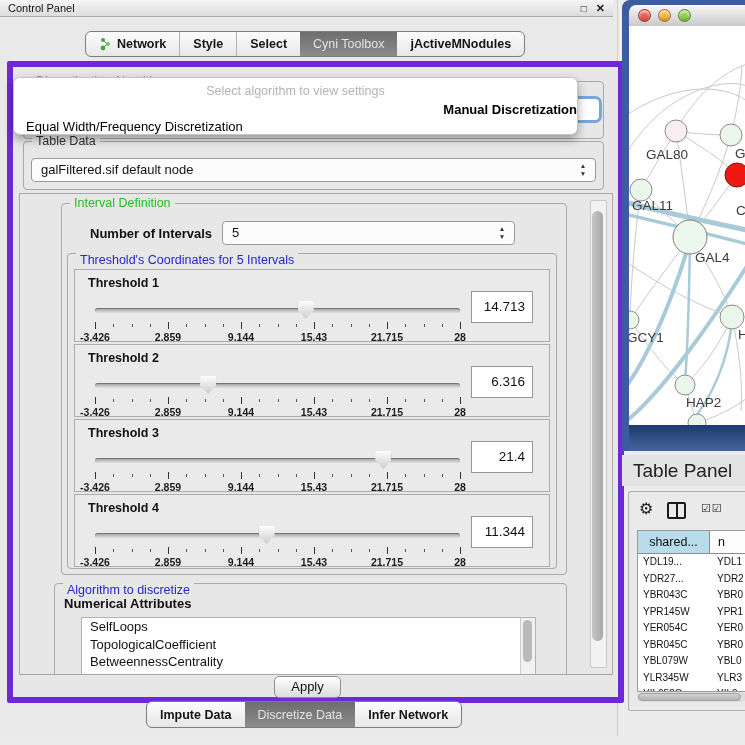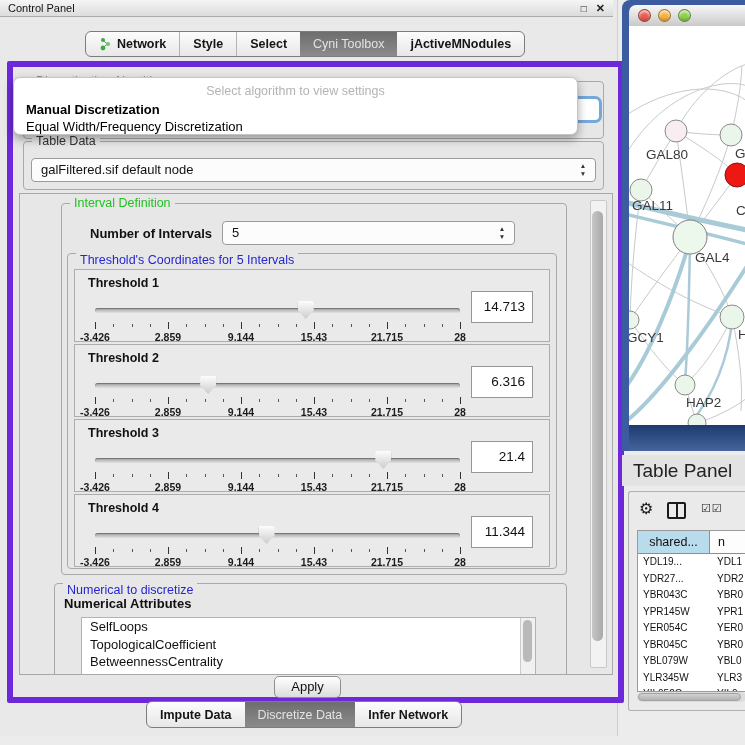--- a/index.html
+++ b/index.html
@@ -34,21 +34,21 @@
     font-size:13px;}
   .combo .val{position:absolute;left:9px;top:0;line-height:22px;}
   .stepper{position:absolute;right:7px;top:3px;width:10px;text-align:center;color:#333;}
   .stepper span{display:block;font-size:6.5px;line-height:8px;}
   .focus-combo{position:absolute;left:522px;top:14px;width:56px;height:27px;border:3px solid #74a8dc;border-radius:7px;background:#fff;box-sizing:border-box;}
   
   .algo-popup{position:absolute;left:13px;top:77px;width:565px;height:58px;background:#fff;border:1px solid #c5c5c5;
     border-radius:7px;box-shadow:0 4px 10px rgba(0,0,0,.35);z-index:40;box-sizing:border-box;padding-top:4px;}
   .popup-placeholder{text-align:center;color:#b3b3b3;font-size:12.5px;height:19px;line-height:19px;}
   .popup-option{font-size:13px;padding-left:12px;height:17px;line-height:17px;color:#000;white-space:nowrap;}
-  .popup-option.first{font-weight:700;}
+  .popup-option.first{font-weight:700;text-align:right;}
   
   .content-panel{position:absolute;left:6px;top:126px;width:592px;height:480px;border:1px solid #a8a8a8;background:#e7e7e7;overflow:hidden;}
   .vscroll{position:absolute;right:5px;top:6px;width:15px;height:466px;background:#f2f2f2;border:1px solid #c9c9c9;border-radius:2px;}
   .vscroll .thumb{position:absolute;left:1px;top:10px;width:11px;height:430px;background:linear-gradient(90deg,#c6c6c6,#a9a9a9);border-radius:6px;}
   .num-label{position:absolute;left:28px;top:22px;font-weight:700;font-size:13px;}
   .thr-box{position:absolute;left:6px;width:476px;height:73px;background:#eaeaea;border:1px solid #adadad;box-sizing:border-box;}
   .thr-title{position:absolute;left:13px;top:6px;font-size:12.5px;font-weight:700;}
   .slider{position:absolute;left:20px;top:30px;width:365px;height:40px;}
   .track{position:absolute;left:0;top:8px;width:100%;height:5px;border-radius:3px;
     background:linear-gradient(#9d9d9d,#e2e2e2);box-shadow:inset 0 1px 1px rgba(0,0,0,.3);}
@@ -330,21 +330,21 @@
                   <span class="tick-label" style="left: 80%;">21.715</span>
                   <span class="tick-label" style="left: 100%;">28</span>
                 </div>
             </div>
             <div class="thr-value">11.344</div>
           </div>
         </div>
       </div>
 
       <div class="fs" style="left:34px;top:389px;width:513px;height:110px;">
-        <span class="legend blue">Numerical to discretize</span>
+        <span class="legend blue">Algorithm to discretize</span>
         <span class="attr-title">Numerical Attributes</span>
         <div class="attr-list">
           <div class="list-scroll">
               <div class="thumb"></div>
             </div>
         <div class="attr-item">SelfLoops</div>
             <div class="attr-item">TopologicalCoefficient</div>
             <div class="attr-item">BetweennessCentrality</div>
           </div>
       </div>

